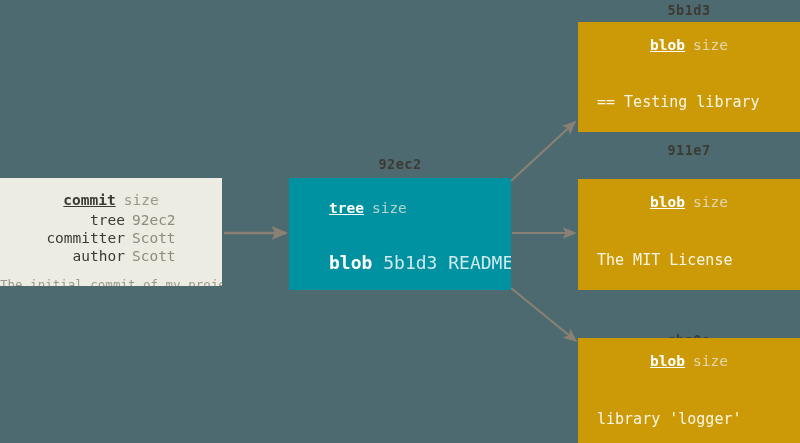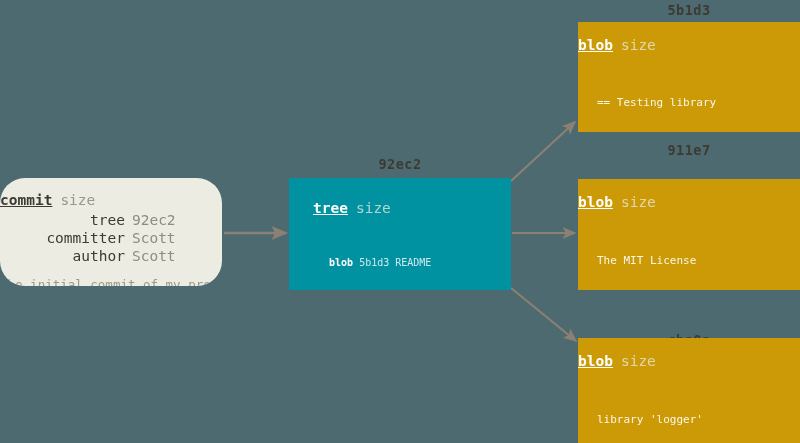--- a/index.html
+++ b/index.html
@@ -36,26 +36,27 @@
     text-align: center;
     white-space: nowrap;
   }
 
   
   .node-box {
     position: absolute;
     box-sizing: border-box;
     overflow: hidden;
   }
-  .box-commit { background: #edece3; border-radius: 25px; }
+  .box-commit { background: #edece3; }
   .box-tree   { background: #0092a0; }
   .box-blob   { background: #cc9a06; }
 
   
   .box-header {
+    text-align: center;
     font-size: 14.5px;
     line-height: 1;
     white-space: nowrap;
   }
   .type-kw {
     font-weight: bold;
     text-decoration: underline;
   }
   .box-commit .type-kw { color: #3d3a33; }
   .box-commit .size-kw { color: #9b988d; }
@@ -86,34 +87,34 @@
   }
   .commit-note {
     text-align: center;
     color: #9b988d;
     font-size: 12.5px;
     white-space: nowrap;
   }
 
   
   .tree-rows {
-    font-size: 10px;
+    font-size: 18px;
     line-height: 17.5px;
     white-space: pre;
     color: #dff1f3;
   }
   .tree-rows .ent-type {
     color: #ffffff;
     font-weight: bold;
   }
   .tree-rows .ent-rest { color: #cfe9ec; }
 
   
   .blob-body {
-    font-size: 11px;
+    font-size: 15px;
     line-height: 13.5px;
     color: #fbf6e6;
     white-space: pre;
   }
 </style>
 </head>
 <body>
 
 <div id="canvas">
 
@@ -149,21 +150,21 @@
         <td class="kv-v">Scott</td>
       </tr>
     </tbody>
       </table>
     <div class="commit-note" style="margin-top:11px;">The initial commit of my project</div>
   </div>
 
   <div class="node-label" style="left:289px; top:156px; width:222px;">92ec2</div>
 
   <div class="node-box box-tree" style="left:289px; top:178px; width:222px; height:112px;">
-    <div class="box-header" style="margin-top:23px; text-align:left; padding-left:24px;">
+    <div class="box-header" style="margin-top:23px; text-align:left; padding-left:40px;">
       <span class="type-kw">tree</span><span style="display:inline-block;width:8px"></span><span class="size-kw">size</span>
     </div>
     <div class="tree-rows" style="margin-top:3px; padding-left:40px;">
       <div><span class="ent-type">blob</span> <span class="ent-rest">5b1d3</span> <span class="ent-rest">README</span></div>
       
       
     </div>
   </div>
 
   <div class="node-label" style="left:578px; top:2px; width:222px;">5b1d3</div>

